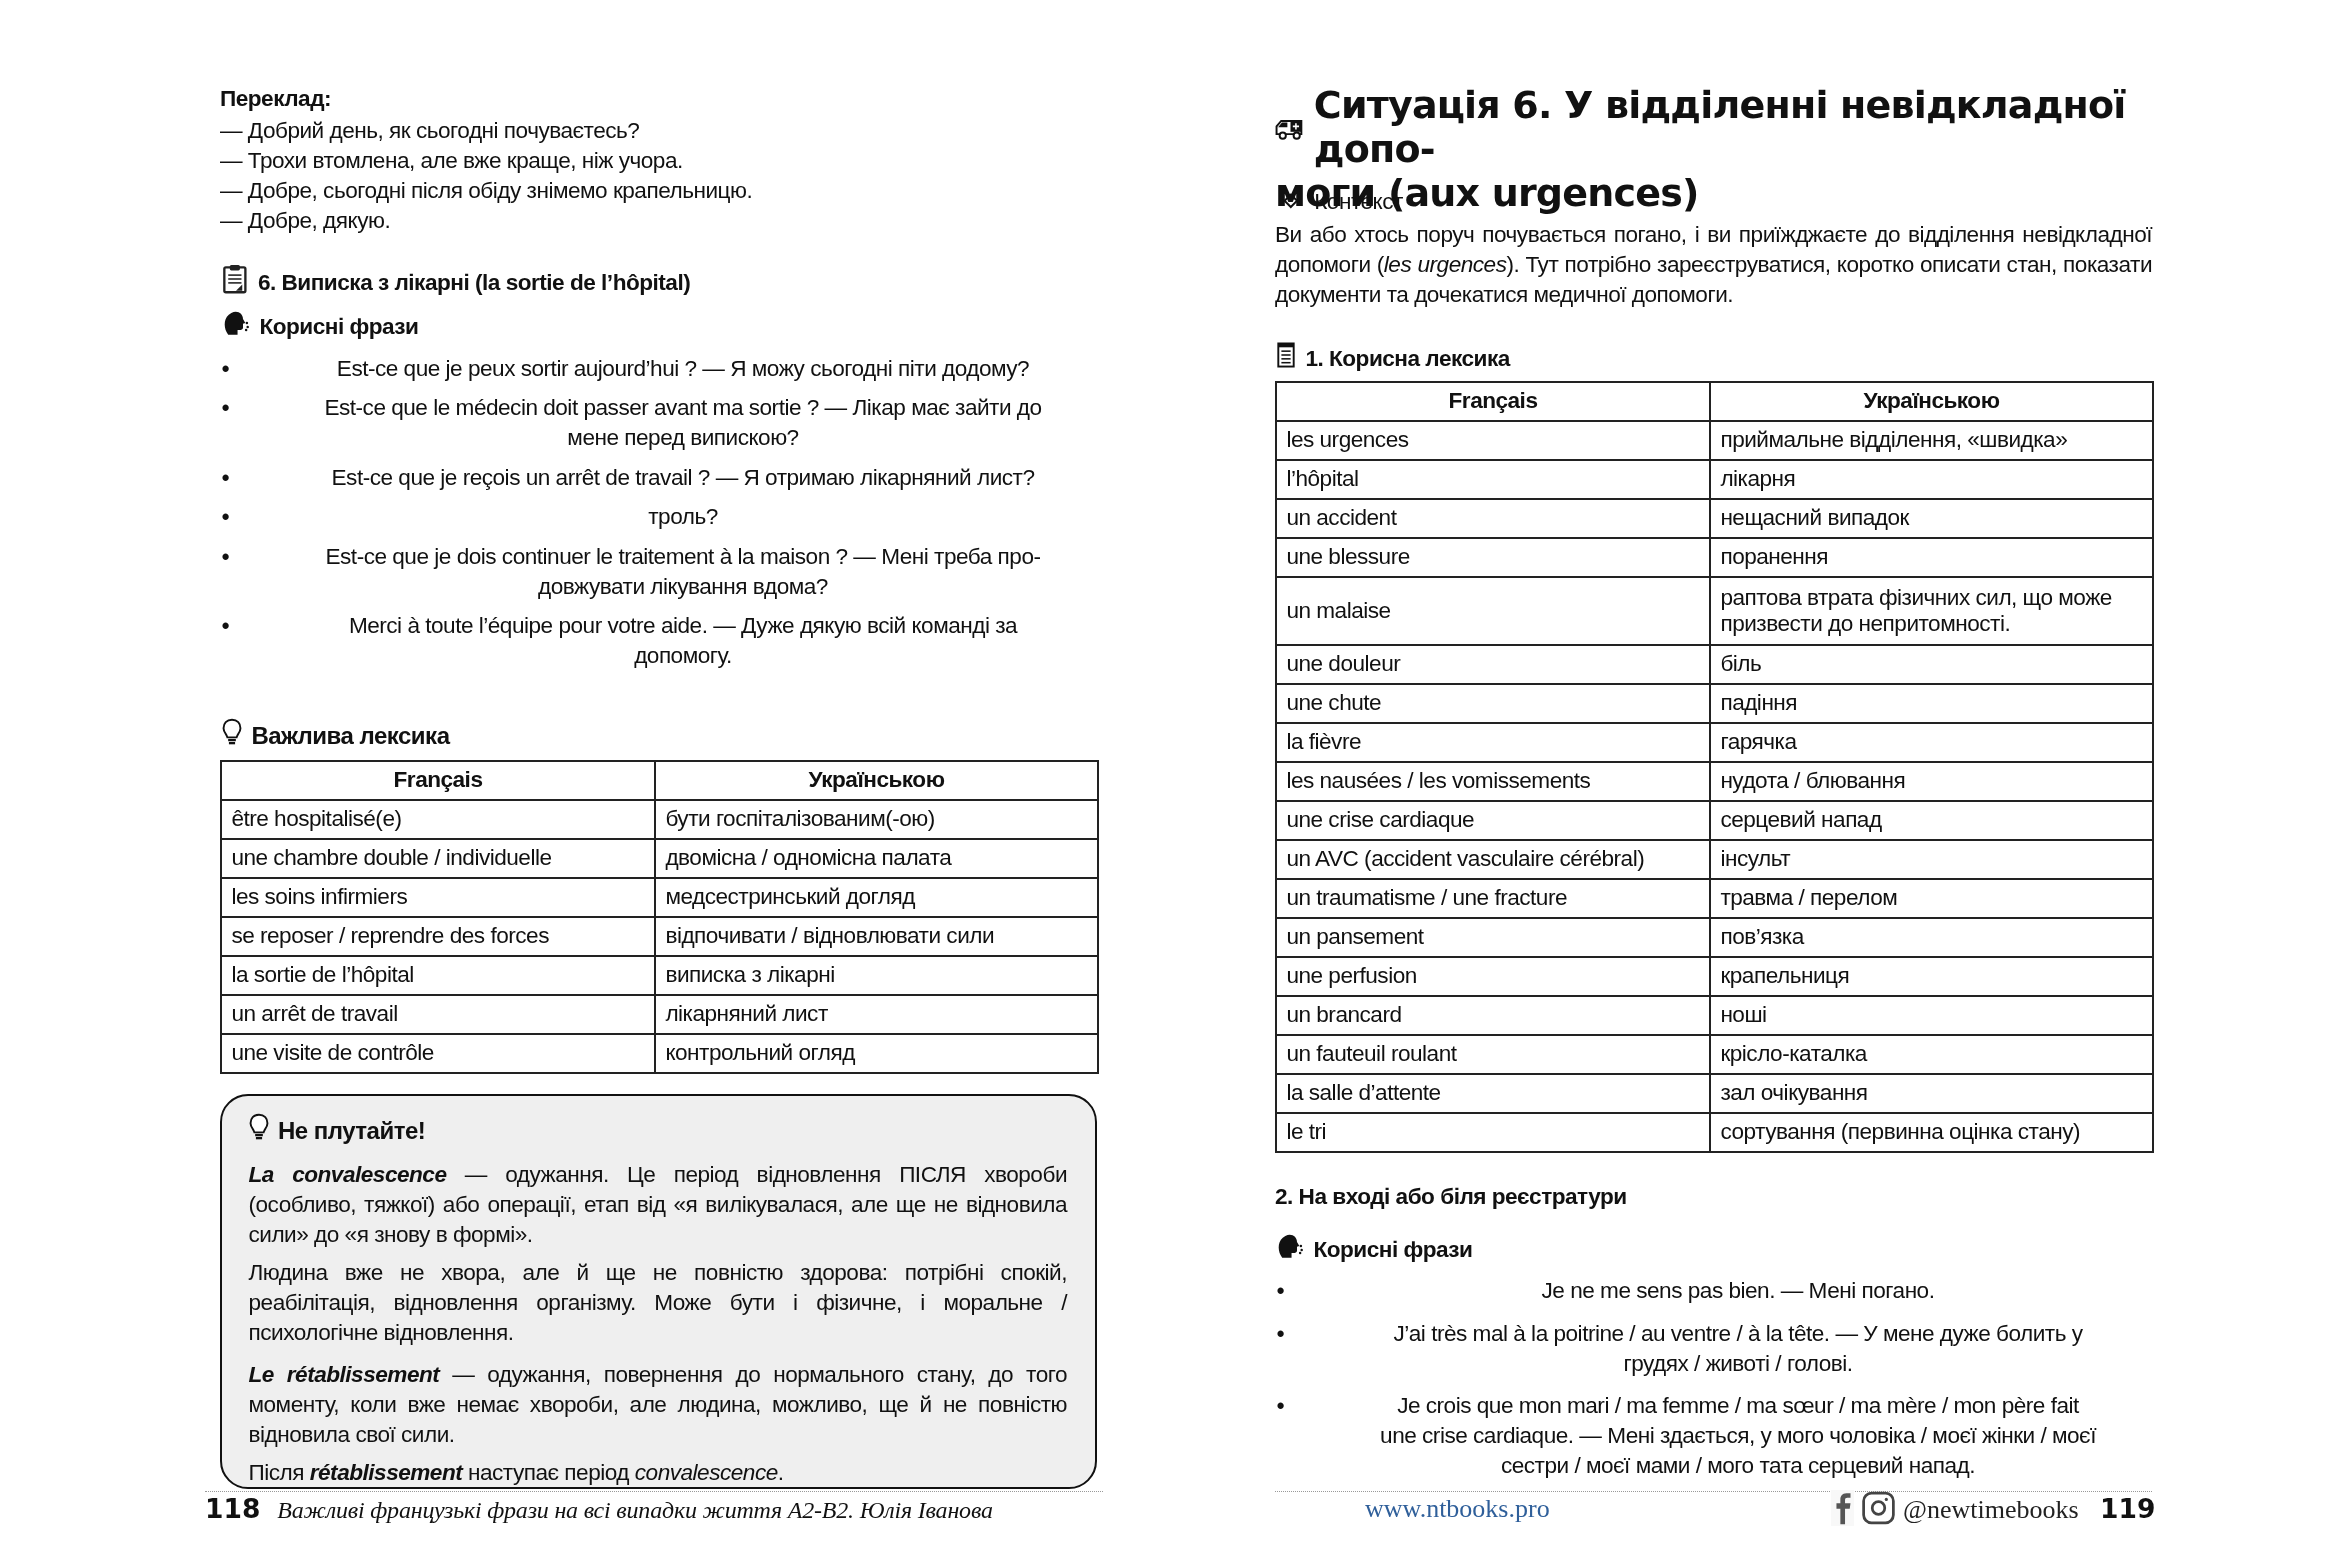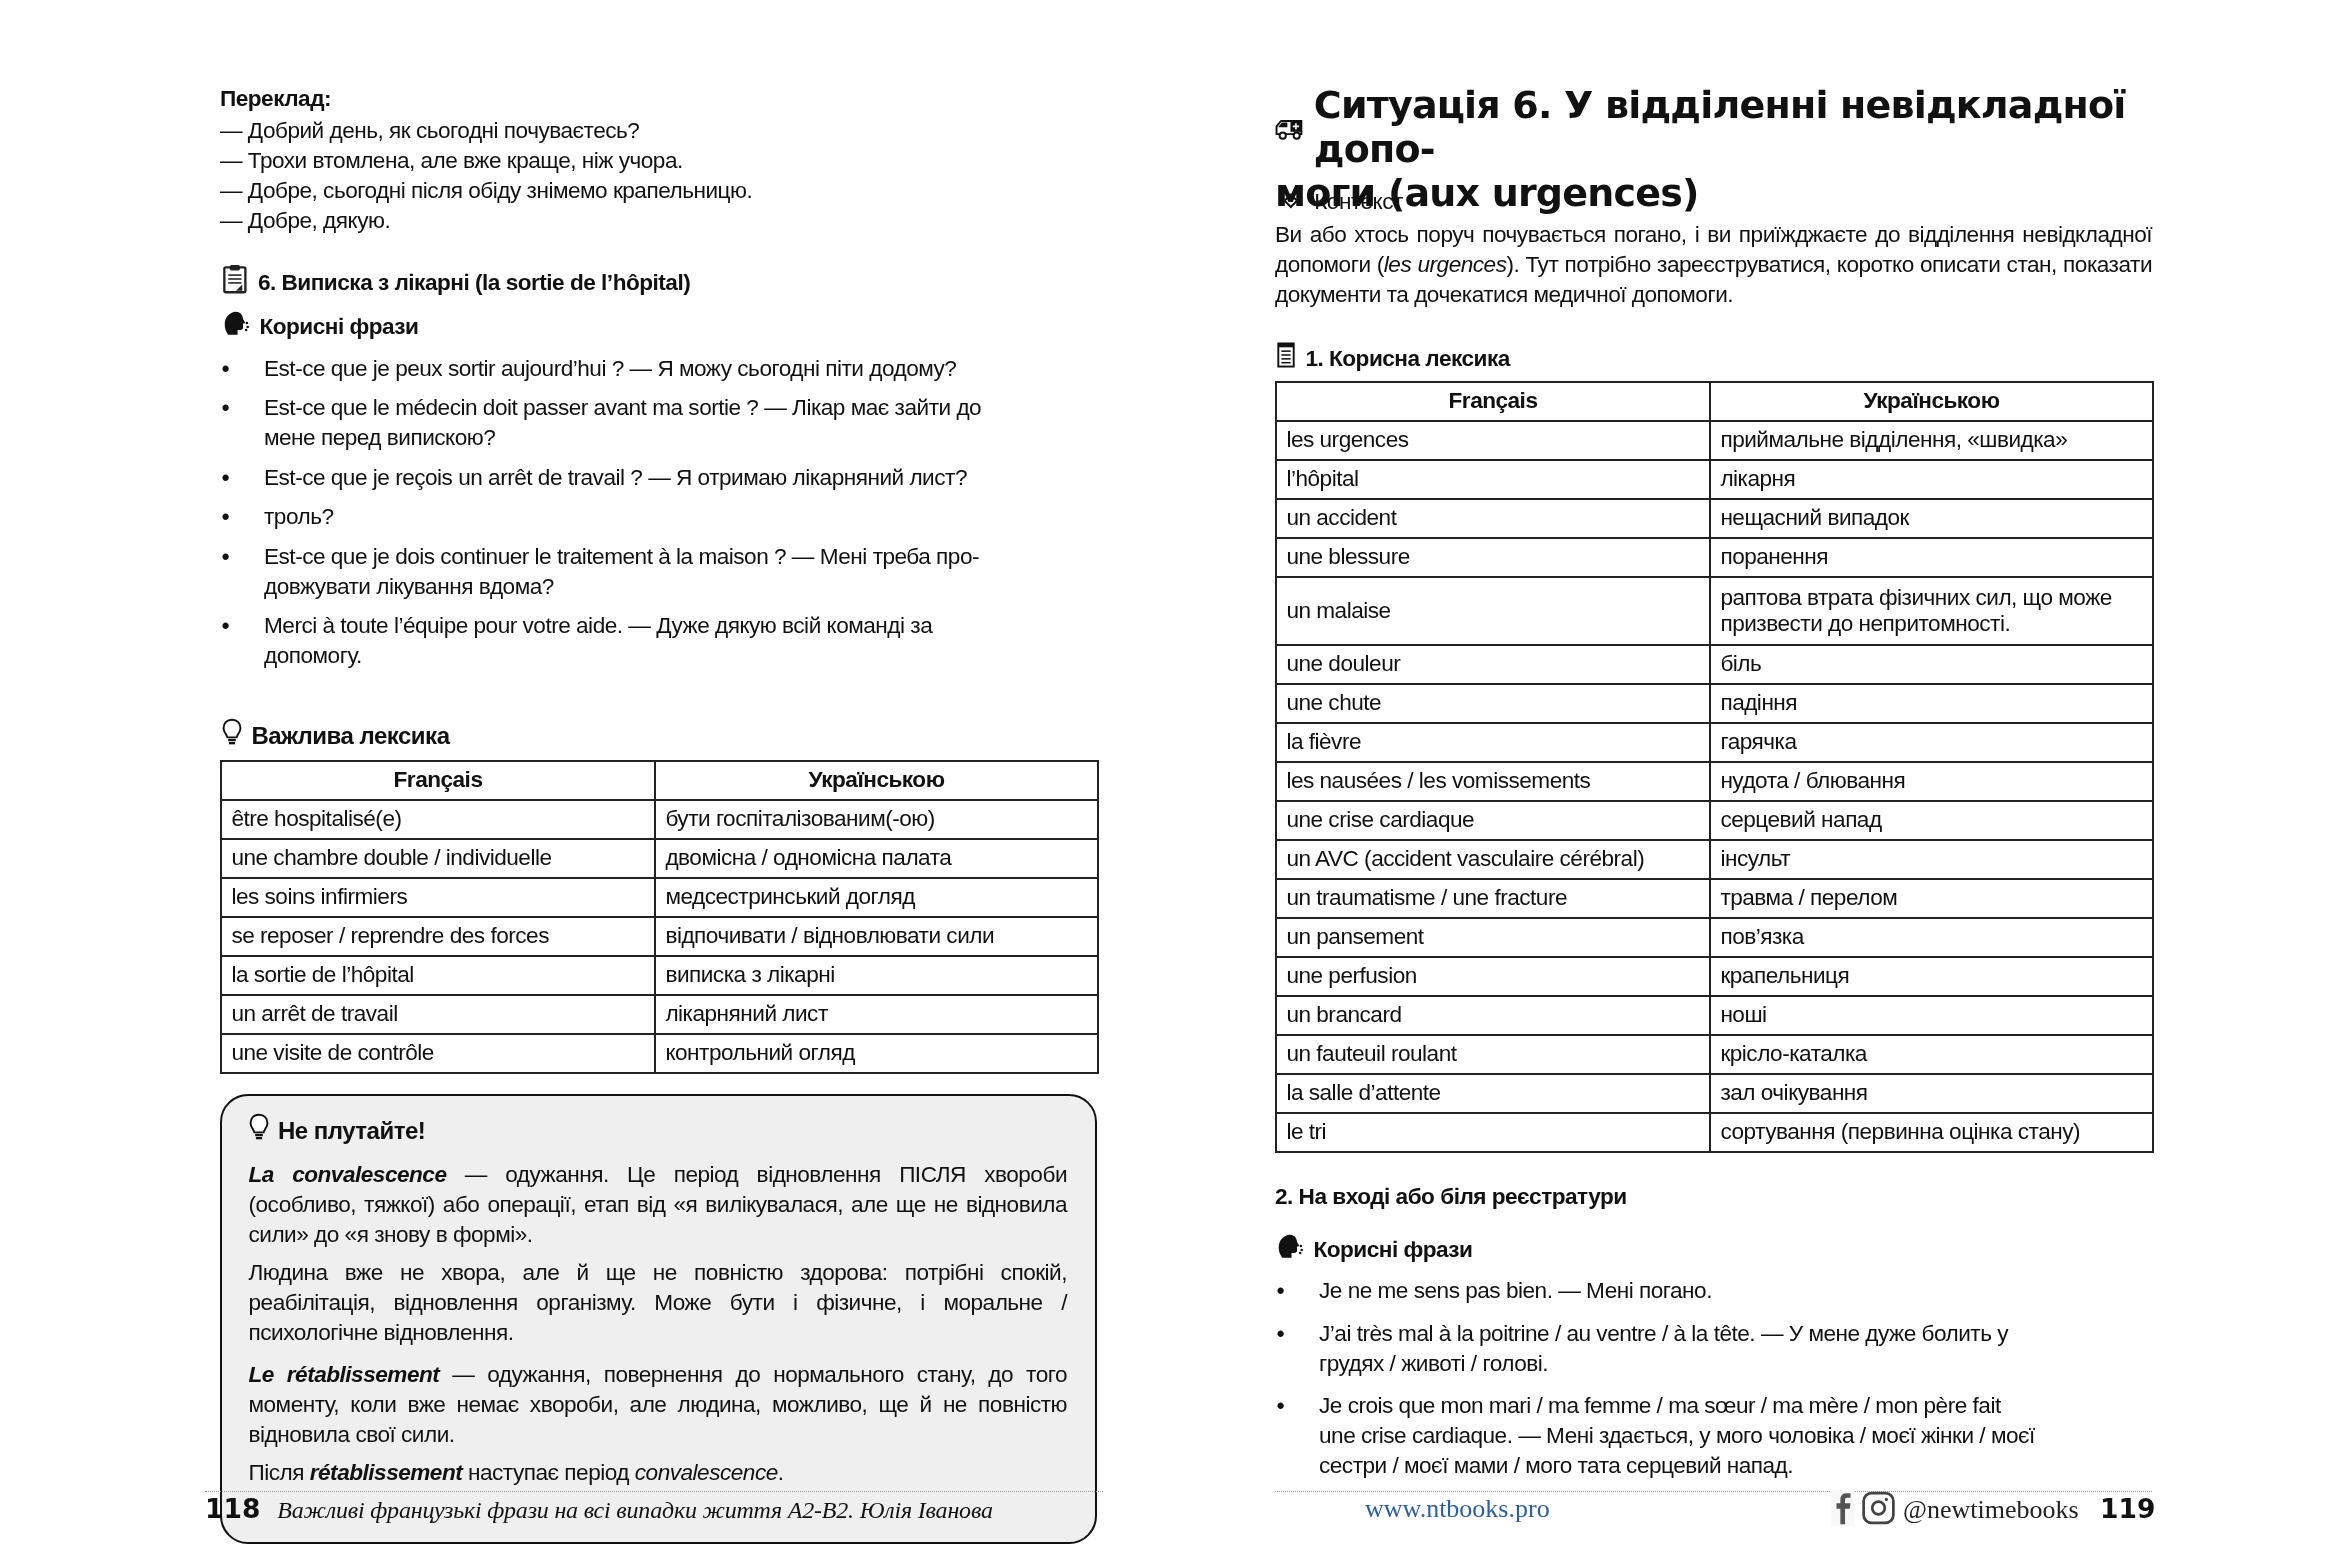--- a/index.html
+++ b/index.html
@@ -11,36 +11,36 @@
   .page { position:absolute; top:0; height:1561px; }
   .left-page { left:0; width:1171px; }
   .right-page { left:1171px; width:1171px; }
   .abs { position:absolute; }
   .t { font-family:"Liberation Sans", sans-serif; font-size:22.6px; line-height:30px; letter-spacing:-0.5px; }
   .b { font-weight:bold; }
   .icon { display:inline-block; vertical-align:middle; }
   .h-row { display:flex; align-items:center; gap:9.4px; }
 
   
-  ul.blist { list-style:none; margin:0; padding:0; }
+  ul.blist { list-style:none; margin:0; padding:0;text-align:center; }
   ul.blist li { position:relative; padding-left:44px; margin-bottom:9.4px; }
   ul.blist li::before { content:"•"; position:absolute; left:1.6px; top:0; font-size:23.4px; }
 
   
   table.vocab { border-collapse:collapse; table-layout:fixed; }
   table.vocab td, table.vocab th {
     border:2px solid #222; padding:0 9.4px; font-family:"Liberation Sans", sans-serif;
     font-size:22.6px; letter-spacing:-0.5px; text-align:left; font-weight:normal; height:37px;
     vertical-align:middle; line-height:26.5px;
   }
   table.vocab th { text-align:center; font-weight:bold; }
 
   
   .tipbox {
-    position:absolute; left:220px; top:1094px; width:877px; height:450px;
+    position:absolute; left:220px; top:1094px; width:877px; height:395px;
     border:2.3px solid #111; border-radius:28px; background:#efefef; box-sizing:border-box;
     padding:17px 28px 0 26.5px;
   }
   .tipbox p { margin:0 0 7.8px 0; text-align:justify; }
   .tipbox i.b { font-style:italic; }
 
   .dotline { position:absolute; height:0; border-top:1.6px dotted #999; }
   .footer-serif { font-family:"Liberation Serif", serif;text-align:right; }
 </style>
 </head>

